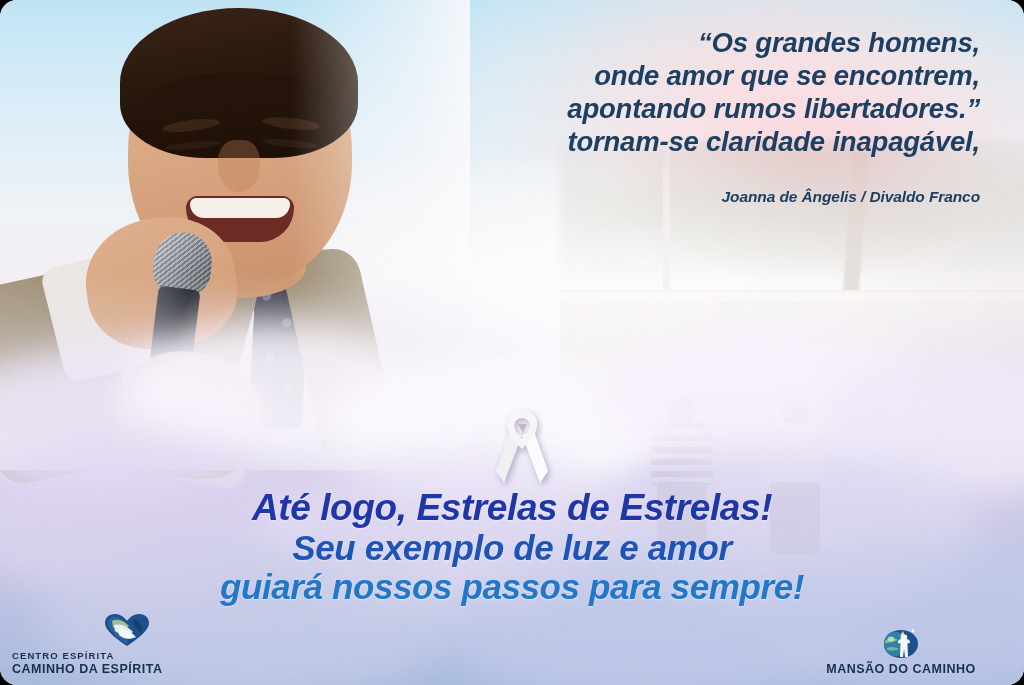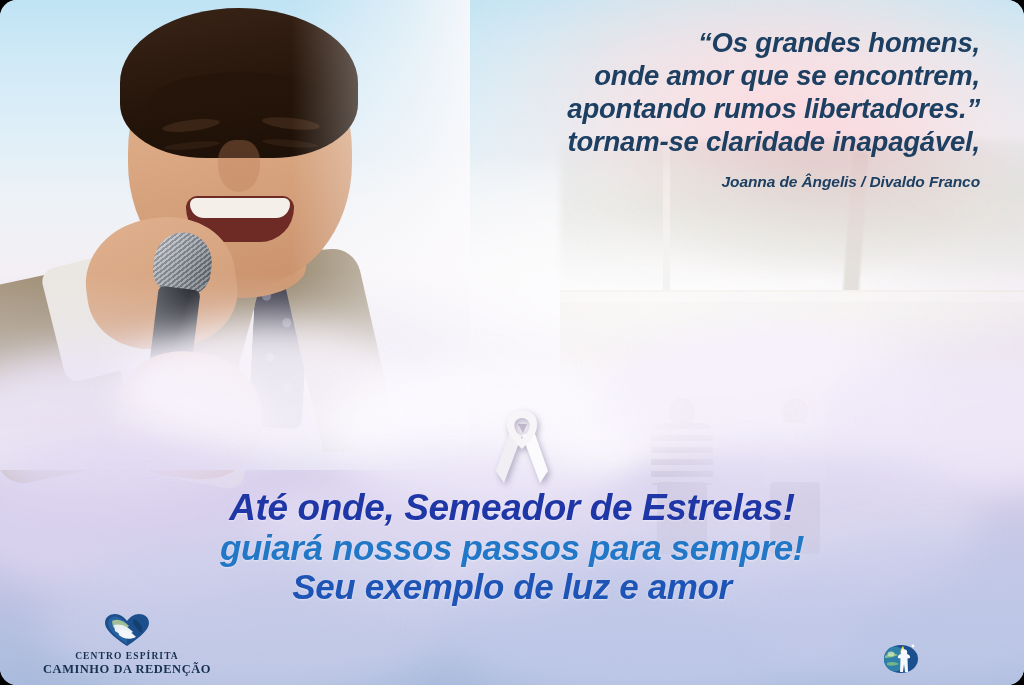--- a/index.html
+++ b/index.html
@@ -383,21 +383,21 @@
     font-style: italic;
     font-weight: bold;
     font-size: 27.5px;
     line-height: 33px;
     letter-spacing: -0.2px;
     color: #1d3f62;
     white-space: nowrap;
   }
   .quote-attrib {
     display: block;
-    margin-top: 15px;
+    margin-top: 30px;
     font-style: italic;
     font-weight: bold;
     font-size: 15.5px;
     letter-spacing: -0.1px;
     color: #1d3f62;
   }
 
   
   .ribbon {
     position: absolute;
@@ -425,22 +425,21 @@
   .hl1 { font-size: 37px; line-height: 41px; color: #1f36a6; }
   .hl2 { font-size: 35px; line-height: 39px; color: #1e54b6; }
   .hl3 { font-size: 35px; line-height: 39px; color: #2277c6; }
 
   
   .logo-left {
     position: absolute;
     left: 12px;
     bottom: 8px;
     width: 230px;
-    text-align: center;
-    font-family: Liberation Serif, serif;
+    text-align: left;
   }
   .logo-right {
     position: absolute;
     right: 8px;
     bottom: 8px;
     width: 230px;
     text-align: center;
   }
   .logo-mark {
     display: block;
@@ -545,46 +544,47 @@
 
   <svg class="ribbon" viewBox="0 0 56 74">
     <path d="M28 26 L10 74 L2 62 L16 22 Z" fill="#f2eff4"></path>
     <path d="M28 26 L46 74 L54 62 L40 22 Z" fill="#fbfafc"></path>
     <path d="M28 1 C16 1 10 11 14 22 C16 28 22 34 28 40 C34 34 40 28 42 22 C46 11 40 1 28 1 Z
              M28 9 C34 9 37 14 35 20 C33.5 24 31 27 28 30 C25 27 22.5 24 21 20 C19 14 22 9 28 9 Z" fill="#f7f5f8"></path>
     <path d="M24 15 L33 15 L29 24 Z" fill="#9d93ad" opacity="0.55"></path>
   </svg>
 
   <div class="headline">
-    <span class="hl hl1">Até onde, Semeador de Estrelas!</span>
+    <span class="hl hl1">Até logo, Estrelas de Estrelas!</span>
+    <span class="hl hl2">Seu exemplo de luz e amor</span>
     <span class="hl hl3">guiará nossos passos para sempre!</span>
-    <span class="hl hl2">Seu exemplo de luz e amor</span>
   </div>
 
   <div class="logo-left">
     <svg class="logo-mark" width="46" height="34" viewBox="0 0 46 34">
       <path d="M23 33 C8 23 1 16 1 10 C1 4 6 1 11 1 C16 1 20 4 23 8 C26 4 30 1 35 1 C40 1 45 4 45 10 C45 16 38 23 23 33 Z" fill="#1d4f8c"></path>
       <path d="M23 31 C11 23 4 16 4 10.5 C4 6 8 3.5 11.5 3.5 C15 3.5 19 6 23 11 Z" fill="#2e6aa8" opacity="0.75"></path>
       <path d="M8 8 C14 5 20 8 25 13 C21 18 14 18 9 14 Z" fill="#b9cf94" opacity="0.85"></path>
       <path d="M10 12 C17 10 24 14 29 19 C23 23 16 22 11 18 Z" fill="#e8eef2"></path>
       <path d="M14 17 C21 15 27 19 32 24 C26 27 19 26 15 22 Z" fill="#f4f7fa"></path>
       <path d="M30 6 C36 9 39 14 38 20 C33 17 29 12 29 7 Z" fill="#14406f"></path>
     </svg>
     <span class="logo-text-sm">CENTRO ESPÍRITA</span>
-    <span class="logo-text-lg">CAMINHO DA REDENÇÃO</span>
+    <span class="logo-text-lg">CAMINHO DA ESPÍRITA</span>
   </div>
 
   <div class="logo-right">
     <svg class="logo-mark" width="44" height="40" viewBox="0 0 44 40">
       <ellipse cx="22" cy="25" rx="17" ry="14" fill="#1b4f8e"></ellipse>
       <ellipse cx="16" cy="25" rx="11" ry="12.5" fill="#2f7fa8"></ellipse>
       <path d="M6 22 C10 19 15 19 19 21 C15 23 10 24 6 24 Z" fill="#8dc88a" opacity="0.9"></path>
       <path d="M8 29 C12 27 17 28 20 30 C16 32 11 32 8 31 Z" fill="#7dbd84" opacity="0.9"></path>
       <ellipse cx="12" cy="20" rx="3.5" ry="2.5" fill="#cfe6b8" opacity="0.8"></ellipse>
       <path d="M24 12 C21 15 21 19 23 21 C25 19 26 15 24 12 Z" fill="#f5d33c"></path>
       <path d="M24 14 C22.5 16 22.5 18.5 23.5 19.8 C24.6 18.5 25 16 24 14 Z" fill="#fdf3a8"></path>
       <path d="M23 20 C20 20 18.5 22 19 24 L21.5 24.5 L21 38 L24 38 L25 30 L26 38 L29 38 L28.5 24.5 L31 24 C31.5 22 29.8 20 27 20 Z" fill="#f4f7fb"></path>
       <circle cx="25" cy="18.5" r="3.2" fill="#f7fafd"></circle>
       <circle cx="34" cy="12" r="1.4" fill="#ffffff"></circle>
     </svg>
+    <span class="logo-text-lg">MANSÃO DO CAMINHO</span>
   </div>
 
 </div>
 
 </body></html>

